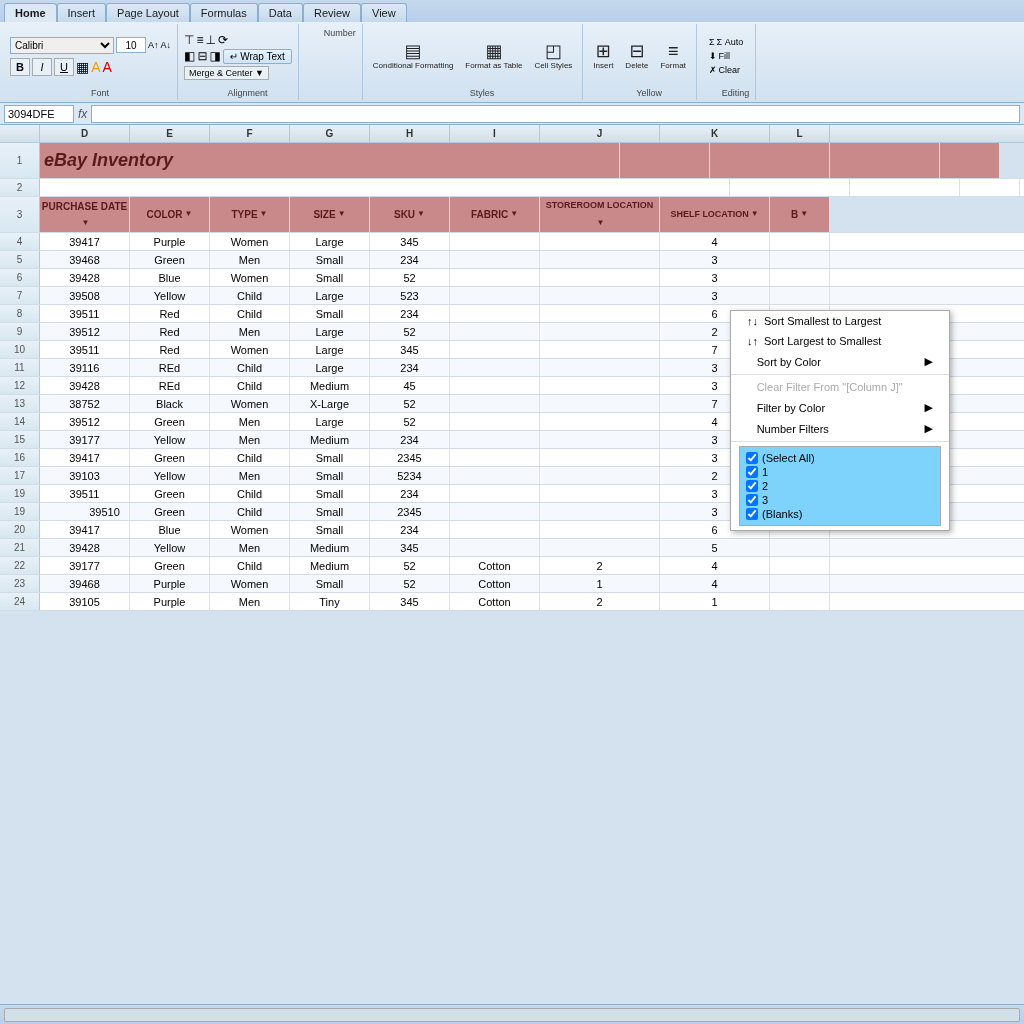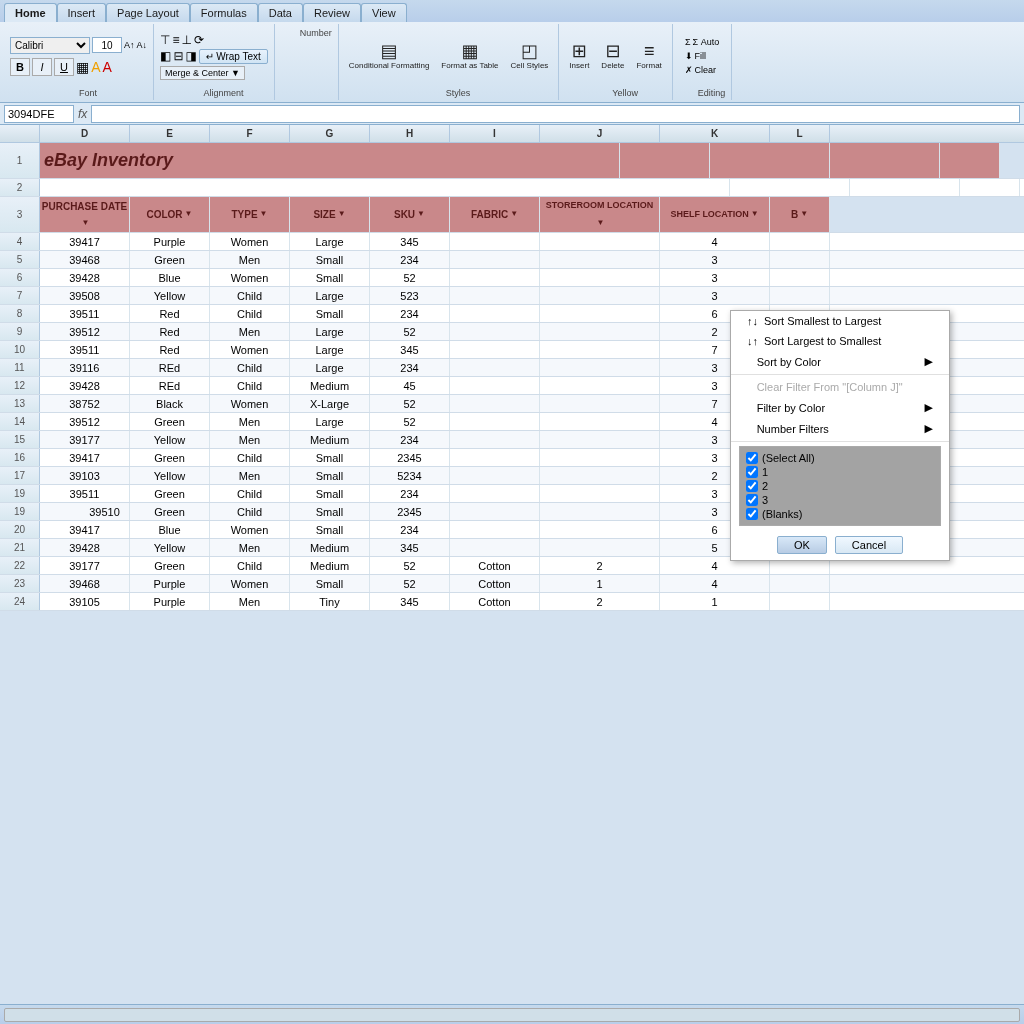--- a/index.html
+++ b/index.html
@@ -249,21 +249,21 @@
       background: #e0e0e0;
       margin: 2px 0;
     }
     .dropdown-menu-item .submenu-arrow {
       margin-left: auto;
     }
     .checkbox-list {
       border: 1px solid #aaa;
       margin: 4px 8px;
       padding: 4px;
-      background: #a3a3a3;
+      background: #7dd3fc;
     }
     .checkbox-item {
       display: flex;
       align-items: center;
       gap: 4px;
       padding: 1px 2px;
     }
     .checkbox-item input[type=checkbox] {
       width: 12px;
       height: 12px;
@@ -330,21 +330,21 @@
     <div class="ribbon-tab">Data</div>
     <div class="ribbon-tab">Review</div>
     <div class="ribbon-tab">View</div>
   </div>
   <div class="ribbon-body">
 
     <div class="ribbon-group">
       <div class="ribbon-group-content">
         <div style="display:flex;flex-direction:column;gap:2px;">
           <div class="font-size-group">
-            <select style="width:80px;height:17px;font-size:10px;border:1px solid #8aafcf;">
+            <select style="width:104px;height:17px;font-size:10px;border:1px solid #8aafcf;">
               <option>Calibri</option>
             </select>
             <input class="font-size-input" type="text" value="10" style="">
             <span style="cursor:pointer;font-size:9px;">A↑</span>
             <span style="cursor:pointer;font-size:9px;">A↓</span>
           </div>
           <div style="display:flex;gap:2px;align-items:center;">
             <button style="font-weight:bold;font-size:11px;width:20px;height:18px;border:1px solid #aaa;background:#e8f0f8;cursor:pointer;">B</button>
             <button style="font-style:italic;font-size:11px;width:20px;height:18px;border:1px solid #aaa;background:#e8f0f8;cursor:pointer;">I</button>
             <button style="text-decoration:underline;font-size:11px;width:20px;height:18px;border:1px solid #aaa;background:#e8f0f8;cursor:pointer;">U</button>
@@ -831,21 +831,17 @@
     </div>
     <div class="checkbox-item">
       <input type="checkbox" checked="" style="">
       <span>3</span>
     </div>
     <div class="checkbox-item">
       <input type="checkbox" checked="" style="">
       <span>(Blanks)</span>
     </div>
   </div>
-  <div class="menu-buttons">
-    <button class="menu-btn ok">OK</button>
-    <button class="menu-btn">Cancel</button>
-  </div>
 </div>
 
 <div class="bottom-bar">
   <div class="h-scrollbar"></div>
 </div>
 
 </body></html>

